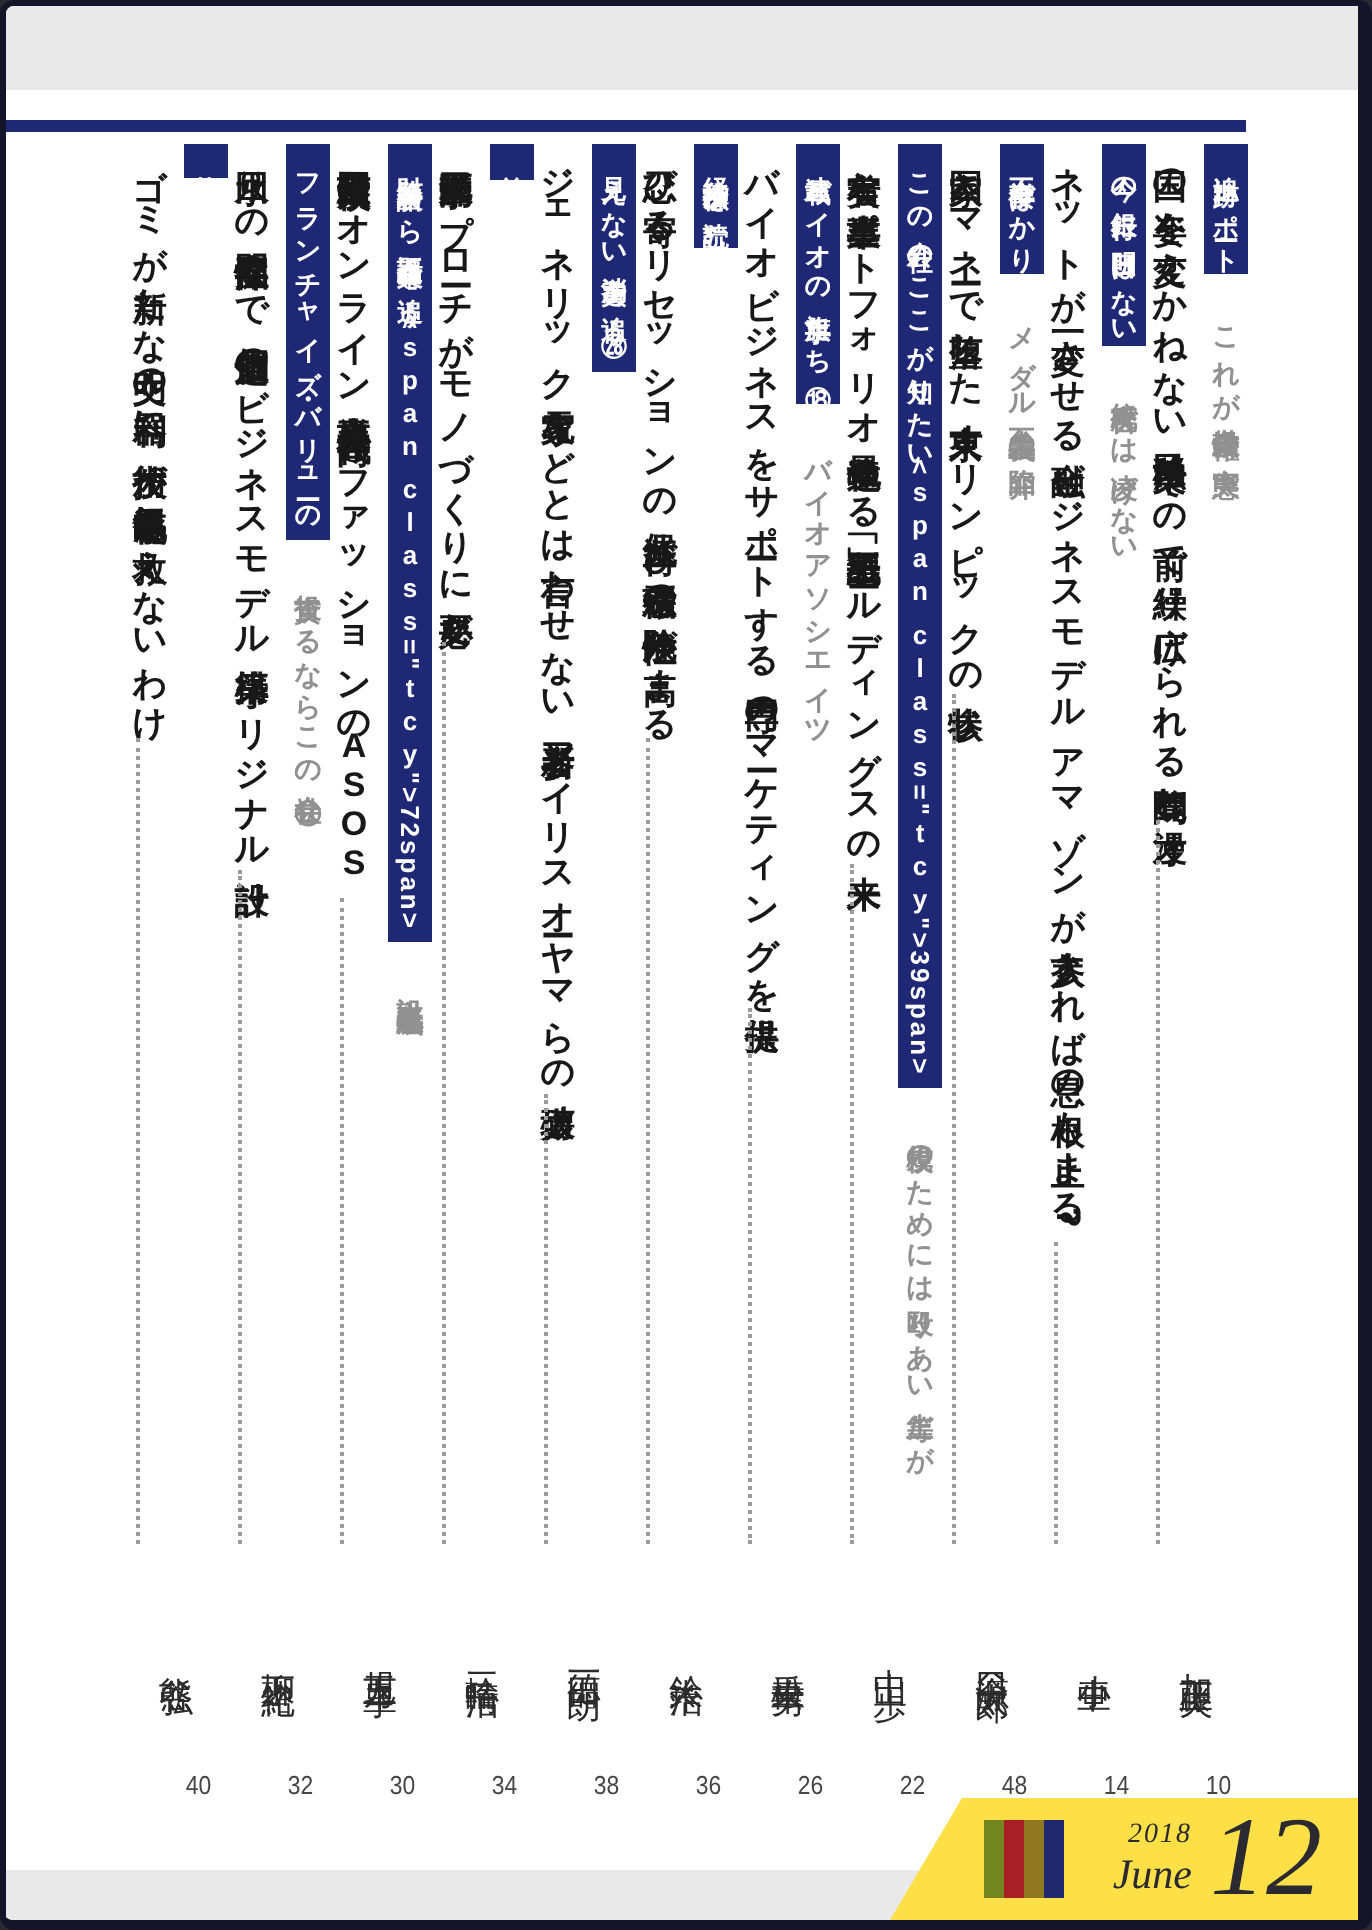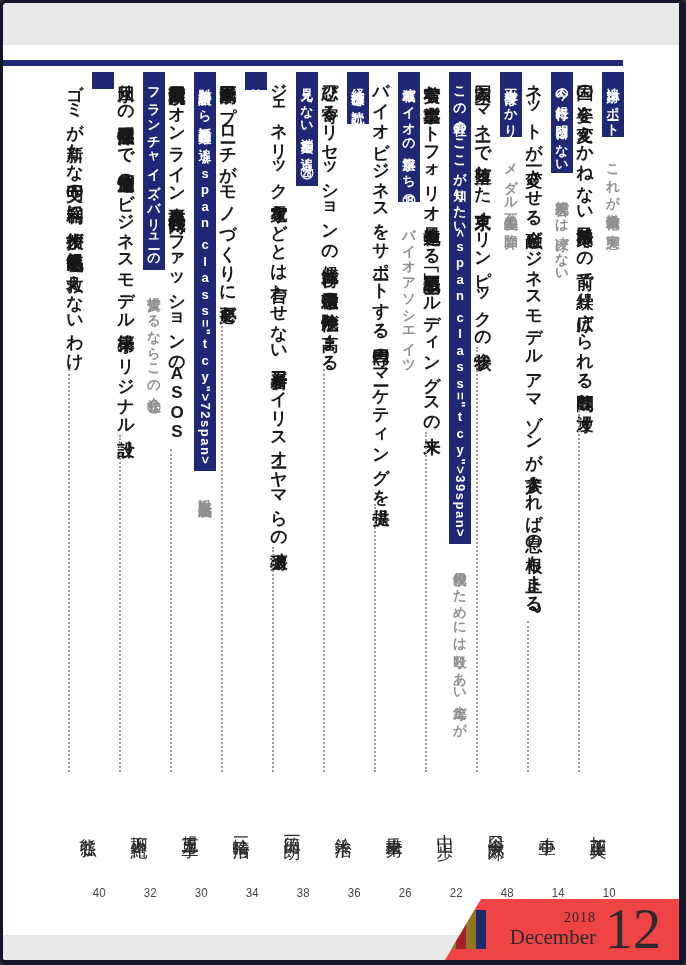--- a/index.html
+++ b/index.html
@@ -37,23 +37,23 @@
   .author-name {
     writing-mode:vertical-rl; font-family:"Liberation Serif", serif;
     font-size:17px; color:#2b2b2b; letter-spacing:2px; line-height:20px;
   }
   .page-band { height:22px; display:flex; align-items:flex-end; justify-content:center;margin-left:24px; }
   .page-number { font-size:13px; color:#454545; transform:scaleX(.88); font-weight:500; }
   .upr { text-orientation:upright; }
 
   .bottom-band { position:absolute; left:0; right:0; bottom:0; height:25px; background:#e9e9e9; }
   .issue-banner {
-    position:absolute; right:0; bottom:0; width:234px; height:61px; background:#ef4444;
+    position:absolute; right:0; bottom:0; width:234px; height:61px; background:#fde047;
     clip-path:polygon(36px 0, 100% 0, 100% 100%, 0 100%);
-    display:flex; align-items:center; justify-content:flex-end; padding-right:18px; box-sizing:border-box;
+    display:flex; align-items:center; justify-content:flex-end; padding-right:18px; box-sizing:border-box;font-style:italic;
   }
   .brand-stripes { display:flex; width:40px; height:39px; margin-right:24px; }
   .brand-stripes div { flex:1 0 auto; }
   .stripe-1 { background:#72861f; }
   .stripe-2 { background:#a81f26; }
   .stripe-3 { background:#8f7820; }
   .stripe-4 { background:#20286e; }
   .issue-text { display:flex; align-items:center; font-family:"Liberation Serif", serif; color:#2a2a30; }
   .month-block { display:flex; flex-direction:column; align-items:flex-end; line-height:1.05; }
   .issue-year { font-size:14px; letter-spacing:1px; }
@@ -283,18 +283,18 @@
   <div class="issue-banner">
     <div class="brand-stripes">
       <div class="stripe-1"></div>
       <div class="stripe-2"></div>
       <div class="stripe-3"></div>
       <div class="stripe-4"></div>
     </div>
     <div class="issue-text">
       <div class="month-block">
         <span class="issue-year">2018</span>
-        <span class="issue-month">December</span>
+        <span class="issue-month">June</span>
       </div>
       <span class="issue-number">12</span>
     </div>
   </div>
 </div>
 
 </body></html>

